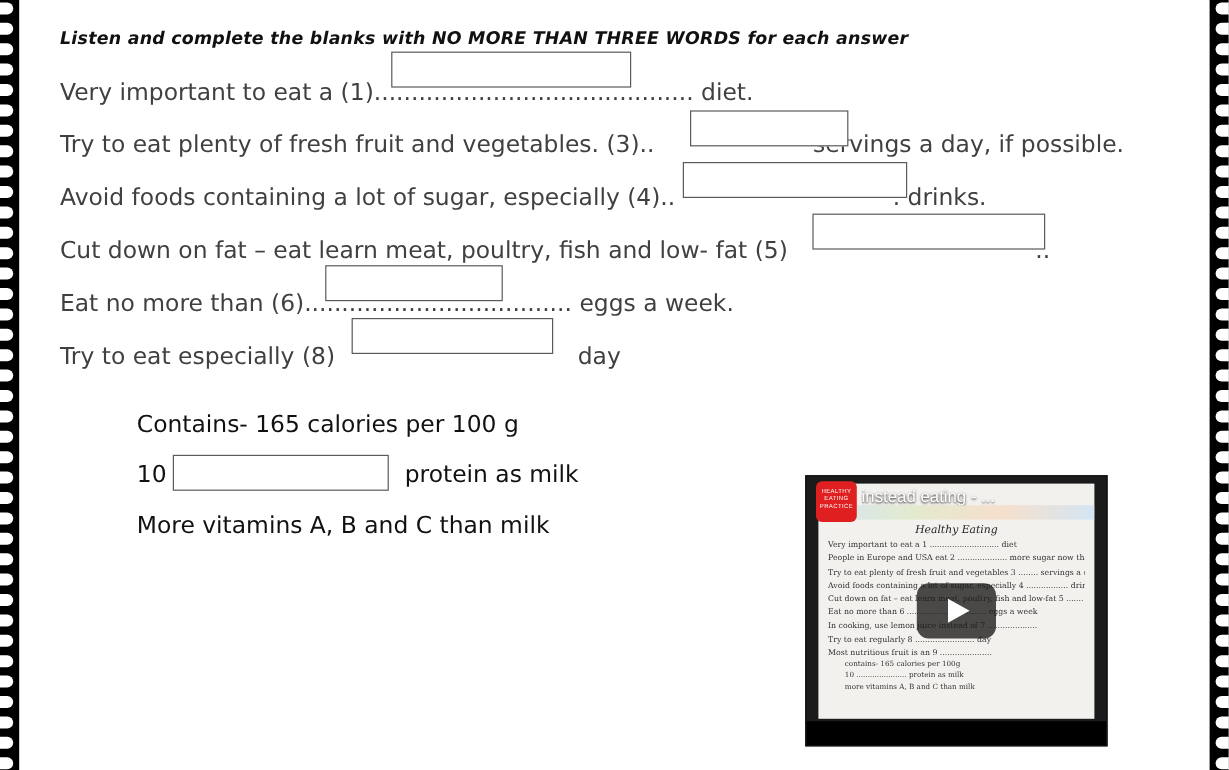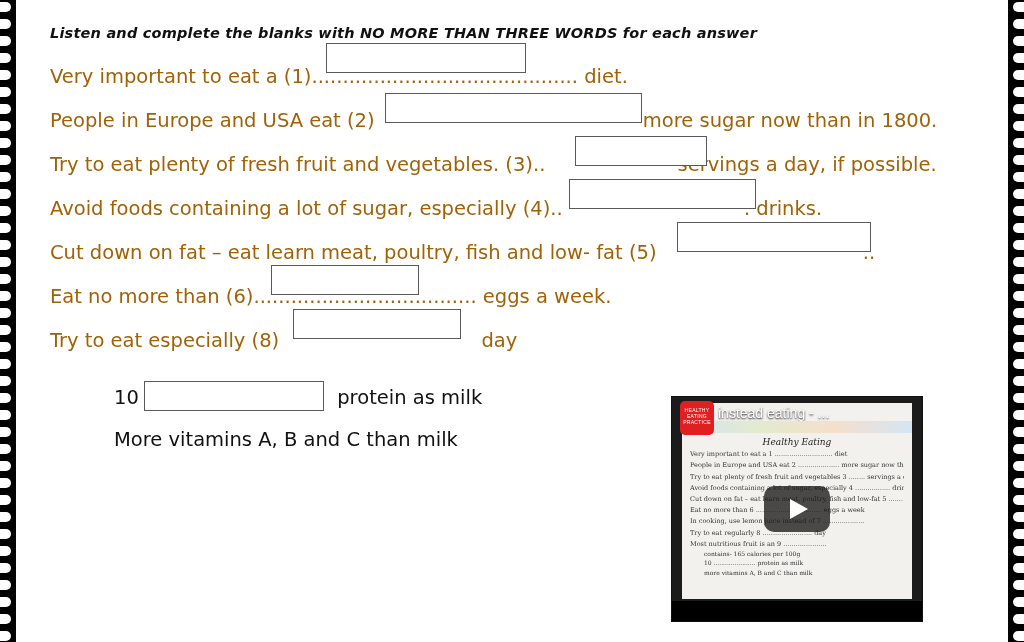--- a/index.html
+++ b/index.html
@@ -60,21 +60,21 @@
     font-weight: bold;
     font-size: 14.5px;
     color: #111;
     letter-spacing: 0.2px;
     margin: 6px 0 14px 16px;
   }
 
   .line {
     position: relative;
     font-size: 19.5px;
-    color: #a16207;
+    color: #404040;
     margin: 0 0 0 16px;
     height: 44px;
     line-height: 44px;
     white-space: nowrap;
     font-family: "DejaVu Sans", sans-serif;
   }
   .line .txt { vertical-align: baseline; }
   .dots { letter-spacing: 0px; }
 
   
@@ -297,26 +297,20 @@
 
     <div class="instruction">Listen and complete the blanks with NO MORE THAN THREE WORDS for each answer</div>
 
     <div class="line">
       <span class="txt">Very important to eat a</span>
       <span class="txt">(1)</span><span class="txt dots">...........................................</span>
       <span class="txt">diet.</span>
       <span class="box" style="left:276px; top:-12px; width:200px;"></span>
     </div>
 
-    <div class="line">
-      <span class="txt">People in Europe and USA eat</span>
-      <span class="txt">(2)</span><span class="txt dots"></span>
-      <span class="txt" style="margin-left:262px;">more sugar now than in 1800.</span>
-      <span class="box" style="left:335px; top:-6px; width:257px;"></span>
-    </div>
 
     <div class="line">
       <span class="txt">Try to eat plenty of fresh fruit and vegetables.</span>
       <span class="txt">(3)</span><span class="txt dots">..</span>
       <span class="txt" style="margin-left:126px;">servings a day, if possible.</span>
       <span class="box" style="left:525px; top:-7px; width:132px;"></span>
     </div>
 
     <div class="line">
       <span class="txt">Avoid foods containing a lot of sugar, especially</span>
@@ -343,20 +337,23 @@
     <div class="line">
       <span class="txt">Try to eat especially</span>
       <span class="txt">(8)</span><span class="txt dots"></span>
       <span class="txt" style="margin-left:196px;">day</span>
       <span class="box" style="left:243px; top:-10px; width:168px;"></span>
     </div>
 
 
     <div style="height:14px;"></div>
 
+    <div class="sub">
+      <span>Contains- 165 calories per 100 g</span>
+    </div>
 
     <div class="sub">
       <span>10</span>
       <span style="display:inline-block; width:186px;"></span>
       <span>protein as milk</span>
       <span class="box" style="left:30px; top:4px; width:180px;"></span>
     </div>
 
     <div class="sub">
       <span>More vitamins A, B and C than milk</span>

